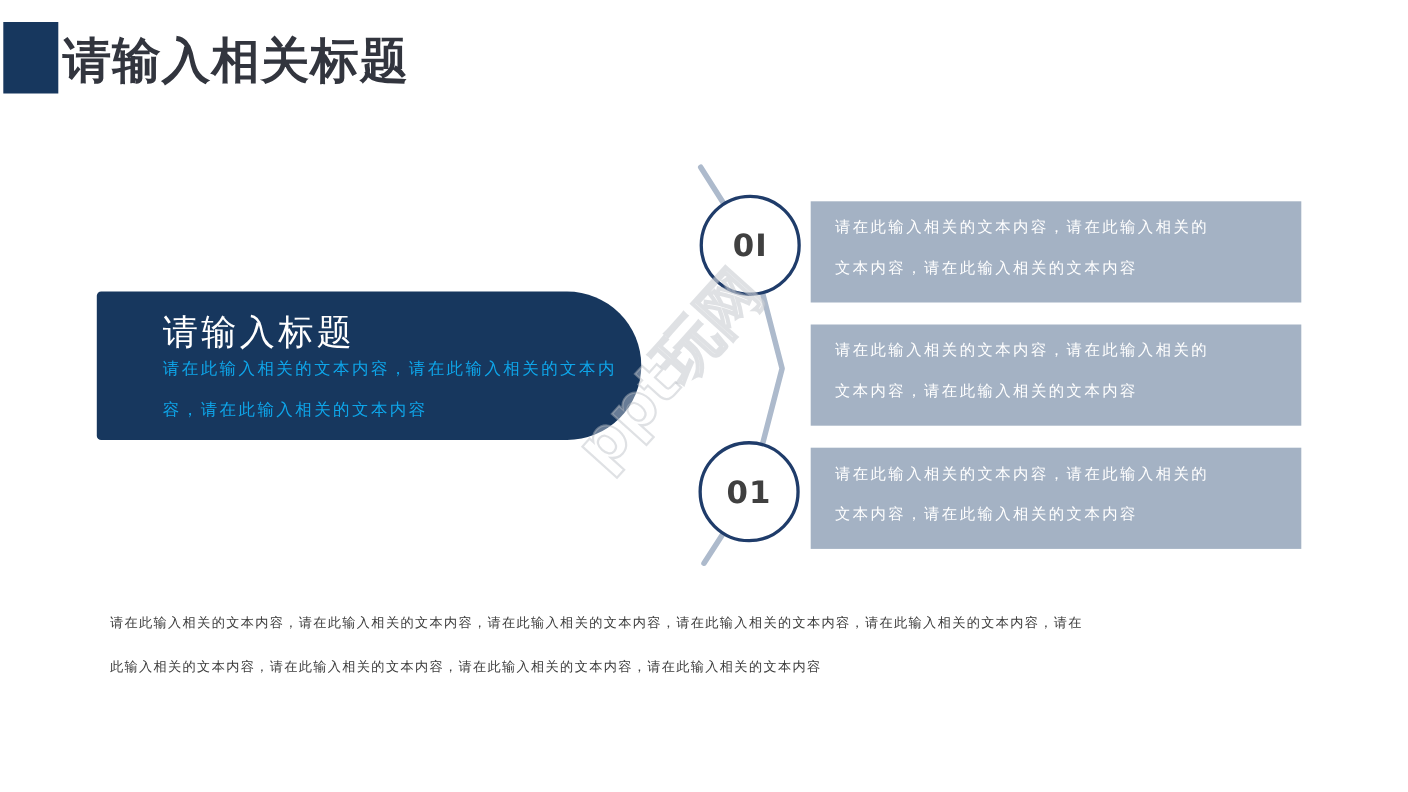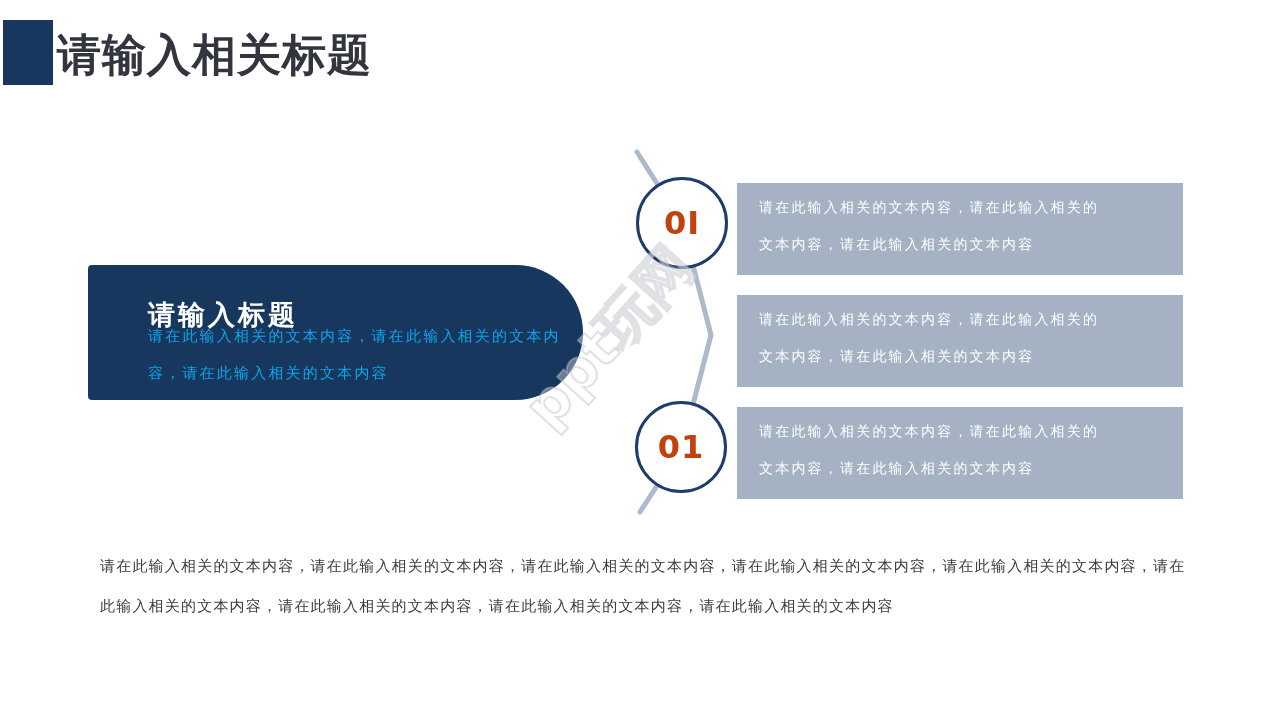--- a/index.html
+++ b/index.html
@@ -26,25 +26,24 @@
   }
   
   .card{
     position:absolute;left:88px;top:265px;
     width:495px;height:135px;
     background:#17375e;
     border-radius:4px 68px 68px 4px;
   }
   .card-title{
     position:absolute;left:60px;top:16px;
-    font-size:27px;font-weight:bold;
+    font-size:32px;font-weight:normal;
     letter-spacing:3px;
     color:#ffffff;
     white-space:nowrap;
-    margin-top:16px;
   }
   .card-body{
     position:absolute;left:60px;top:53px;
     font-size:15px;line-height:37px;
     letter-spacing:2.2px;
     color:#0ea5e9;
   }
   .card-body .line{white-space:nowrap;}
   
   .connector-svg{
@@ -79,29 +78,29 @@
     border:3px solid #1f3c6a;
     border-radius:50%;
     display:flex;align-items:center;justify-content:center;
     z-index:3;
   }
   .circle-1{left:636px;top:177px;}
   .circle-2{left:665px;top:289px;}
   .circle-3{left:635px;top:401px;}
   .step-number{
     font-family:"DejaVu Sans","Liberation Sans",sans-serif;
-    font-size:32px;font-weight:bold;
-    color:#c2410c;
+    font-size:28px;font-weight:bold;
+    color:#404040;
     letter-spacing:1px;
   }
   
   .footer-paragraph{
     position:absolute;left:100px;top:546px;
     width:1120px;
-    font-size:15px;line-height:40px;
+    font-size:12px;line-height:40px;
     letter-spacing:1.2px;
     color:#3b3b3b;
   }
   .footer-paragraph .line{white-space:nowrap;}
   
   .watermark{
     position:absolute;left:558px;top:378px;
     height:60px;line-height:60px;
     font-family:"DejaVu Sans","Liberation Sans",sans-serif;
     font-size:56px;font-weight:bold;

